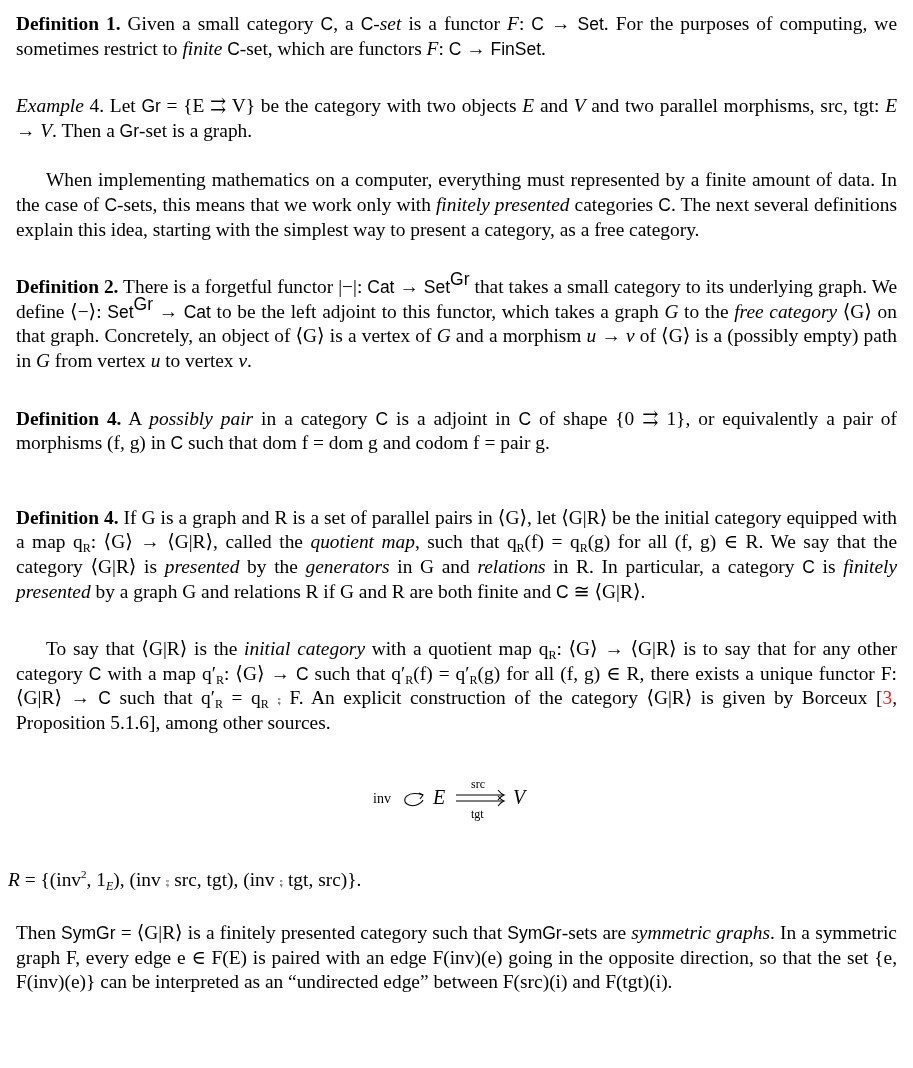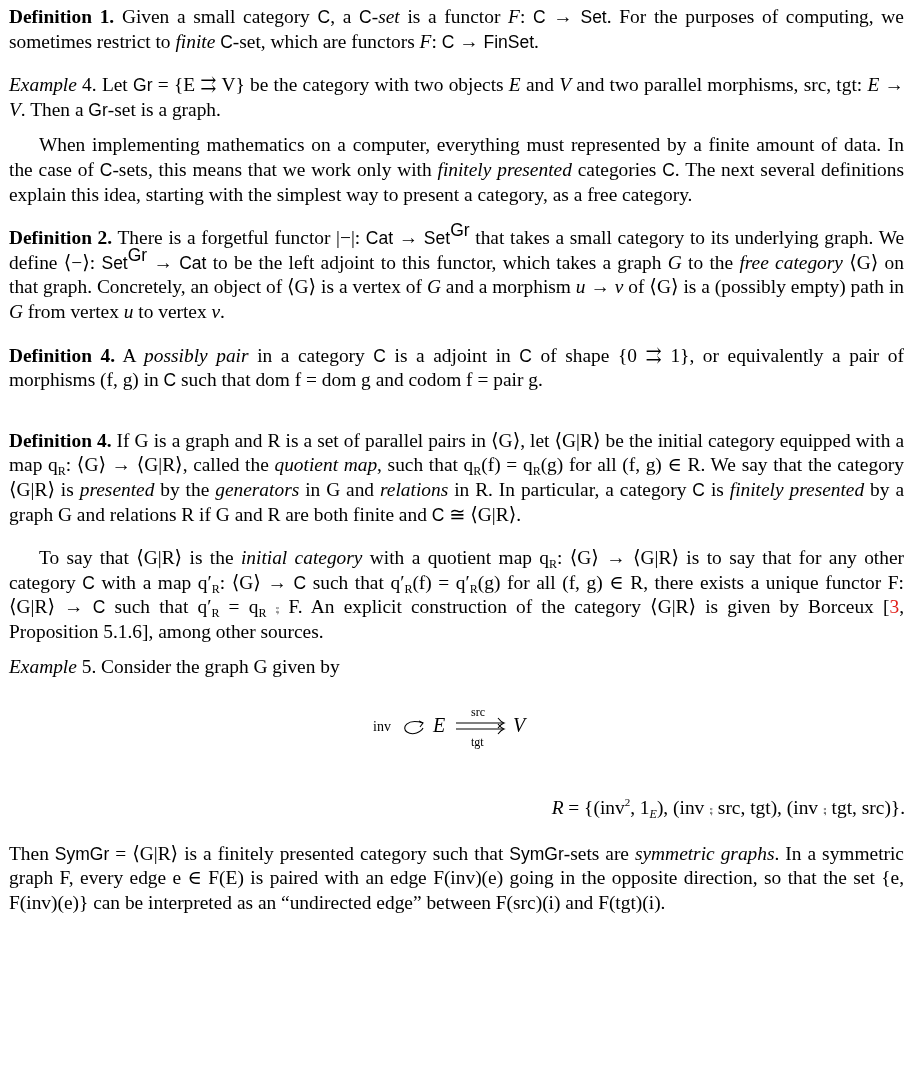--- a/index.html
+++ b/index.html
@@ -2,31 +2,31 @@
 <html><head>
 <meta charset="utf-8">
 <style>
   html, body { margin: 0; padding: 0; background: #ffffff; }
   body {
     width: 913px; height: 1068px; overflow: hidden;
     font-family: "Liberation Serif", "DejaVu Serif", serif;
     font-size: 19.4px; color: #000; line-height: 24.6px;
   }
   .page { position: relative; padding: 4px 8px 0 8px; width: 897px; }
-  p { margin: 1px; text-align: justify; }
+  p { margin: 8px; text-align: justify; }
   .b { font-weight: bold; }
   .i { font-style: italic; }
   .sf { font-family: "Liberation Sans", "DejaVu Sans", sans-serif; font-size: 17.5px; }
   .indent { text-indent: 30px; }
   .gap { height: 17px; }
   .gap-s { height: 9px; }
   .ref { color: #e0201a; }
   sup { font-size: 11px; line-height: 0; vertical-align: 8px; }
   sub { font-size: 12px; line-height: 0; vertical-align: -4px; }
-  .display { text-align: right; margin: 0; }
+  .display { text-align: left; margin: 0; }
   .diagram { position: relative; height: 62px; margin: 14px 0 18px 0; }
   .diagram svg { position: absolute; left: 355px; top: 0; }
 </style>
 </head>
 <body>
 
 <div class="page">
 
   <p><span class="b">Definition 1.</span><span> Given a small category </span><span class="sf">C</span><span>, a </span><span class="sf">C</span><span class="i">-set</span><span> is a functor </span><span class="i">F</span><span>: </span><span class="sf">C</span><span> → </span><span class="sf">Set</span><span>. For the purposes of computing, we sometimes restrict to </span><span class="i">finite</span><span> </span><span class="sf">C</span><span>-set, which are functors </span><span class="i">F</span><span>: </span><span class="sf">C</span><span> → </span><span class="sf">FinSet</span><span>.</span></p>
 
@@ -52,21 +52,20 @@
   <div class="gap"></div>
 
   <p><span class="b">Definition 4.</span><span> If G is a graph and R is a set of parallel pairs in ⟨G⟩, let ⟨G|R⟩ be the initial category equipped with a map q</span><sub>R</sub><span>: ⟨G⟩ → ⟨G|R⟩, called the </span><span class="i">quotient map</span><span>, such that q</span><sub>R</sub><span>(f) = q</span><sub>R</sub><span>(g) for all (f, g) ∈ R. We say that the category ⟨G|R⟩ is </span><span class="i">presented</span><span> by the </span><span class="i">generators</span><span> in G and </span><span class="i">relations</span><span> in R. In particular, a category </span><span class="sf">C</span><span> is </span><span class="i">finitely presented</span><span> by a graph G and relations R if G and R are both finite and </span><span class="sf">C</span><span> ≅ ⟨G|R⟩.</span></p>
 
   <div class="gap"></div>
 
   <p class="indent"><span>To say that ⟨G|R⟩ is the </span><span class="i">initial category</span><span> with a quotient map q</span><sub>R</sub><span>: ⟨G⟩ → ⟨G|R⟩ is to say that for any other category </span><span class="sf">C</span><span> with a map q′</span><sub>R</sub><span>: ⟨G⟩ → </span><span class="sf">C</span><span> such that q′</span><sub>R</sub><span>(f) = q′</span><sub>R</sub><span>(g) for all (f, g) ∈ R, there exists a unique functor F: ⟨G|R⟩ → </span><span class="sf">C</span><span> such that q′</span><sub>R</sub><span> = q</span><sub>R</sub><span> ⨾ F. An explicit construction of the category ⟨G|R⟩ is given by Borceux [</span><span class="ref">3</span><span>, Proposition 5.1.6], among other sources.</span></p>
 
   <div class="gap-s"></div>
 
-  <p><span class="i">Example</span><span> 5. Consider the graph G given by</span></p>
 
   <div class="diagram">
     <svg width="200" height="62" viewBox="0 0 200 62">
       <text x="10" y="37" font-family="Liberation Serif, serif" font-size="14">inv</text>
       <path d="M60 29 C 44 24, 38 34, 44 38 C 50 42, 58 38, 60 34" fill="none" stroke="#000" stroke-width="1.1"></path>
       <path d="M56 27 L60 29 L57 33" fill="none" stroke="#000" stroke-width="1.1"></path>
       <text x="70" y="38" font-family="Liberation Serif, serif" font-style="italic" font-size="20">E</text>
       <line x1="93" y1="29" x2="140" y2="29" stroke="#000" stroke-width="1.1"></line>
       <path d="M135 24 Q 138 28, 141 29 Q 138 30, 135 34" fill="none" stroke="#000" stroke-width="1.1"></path>
       <line x1="93" y1="35" x2="140" y2="35" stroke="#000" stroke-width="1.1"></line>

